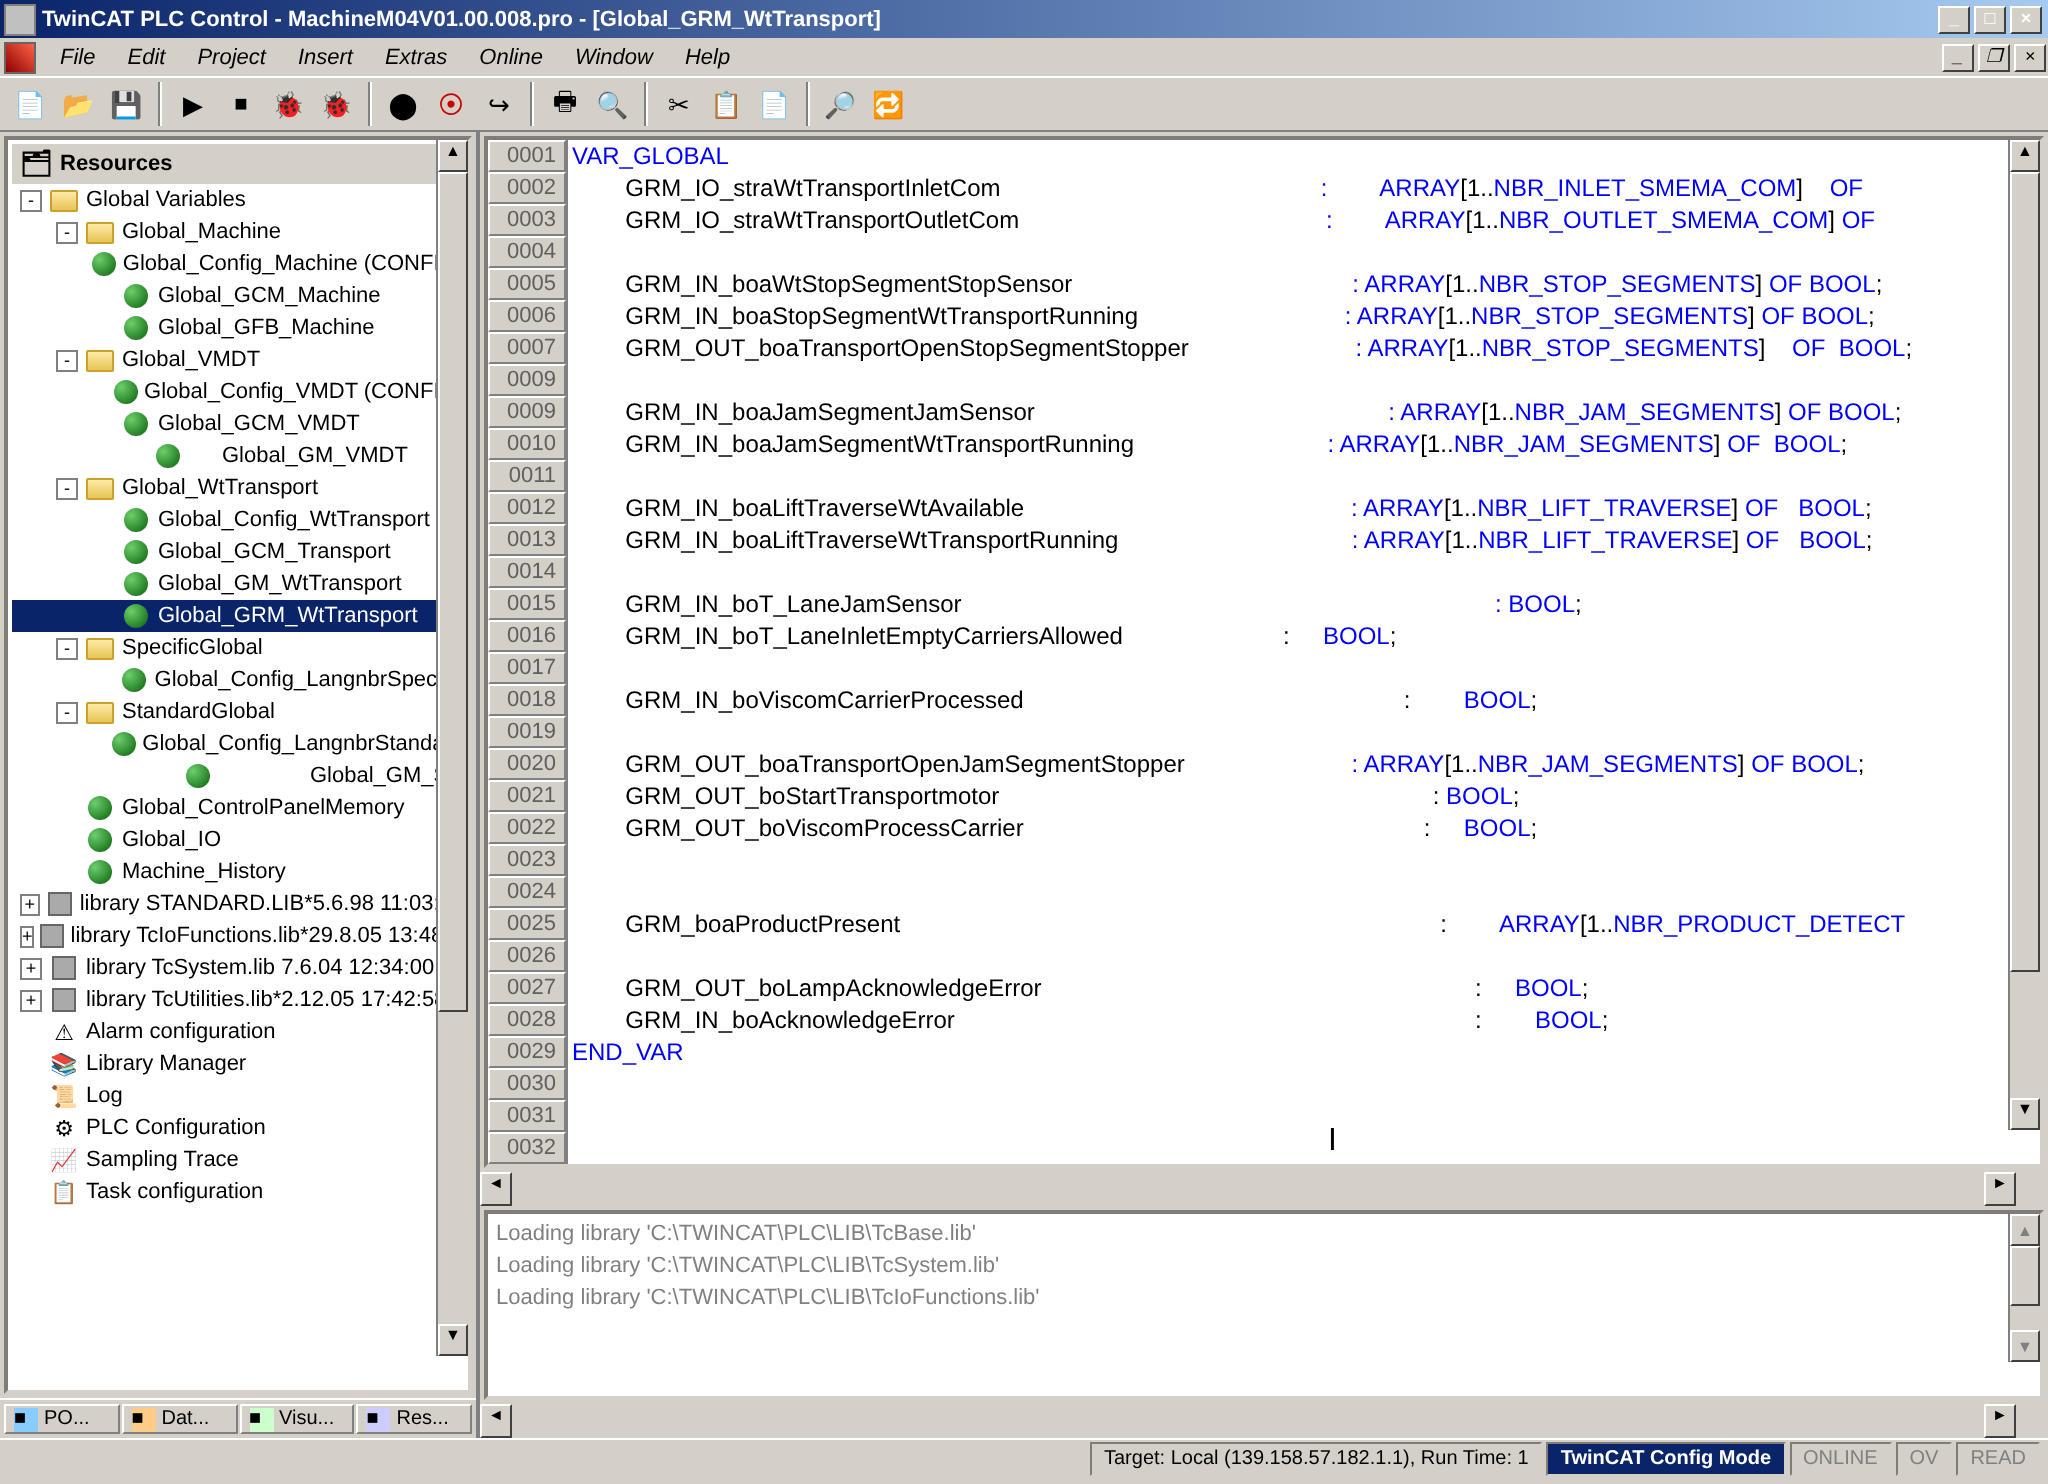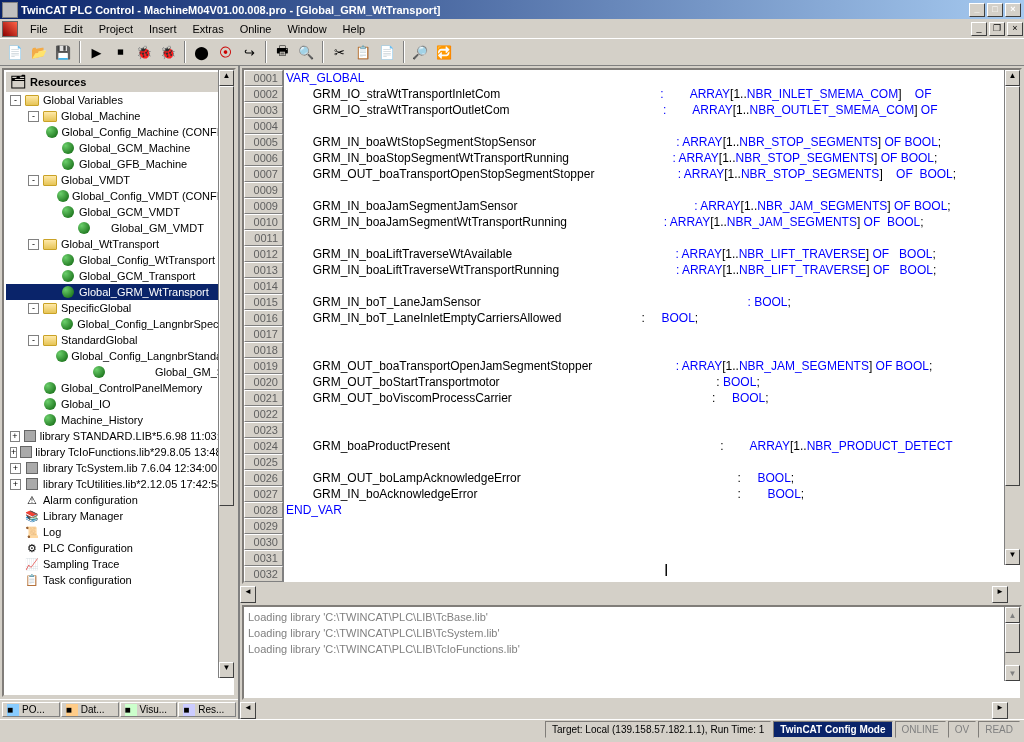--- a/index.html
+++ b/index.html
@@ -4,21 +4,21 @@
 <style>
 * { box-sizing: border-box; margin: 0; padding: 0; }
 body { font-family: Tahoma, Arial, sans-serif; font-size: 11px; background: #d4d0c8; width: 1024px; height: 742px; overflow: hidden; }
 
 .titlebar { background: linear-gradient(to right, #0a246a, #a6caf0); height: 19px; display: flex; align-items: center; color: white; font-weight: bold; padding: 0 2px; }
 .titlebar .icon { width: 16px; height: 16px; margin-right: 3px; background: #c0c0c0; border: 1px solid #808080; }
 .titlebar .title { flex: 1; }
 .titlebar .btns, .mdibar .btns { display: flex; gap: 2px; margin-right: 1px; }
 .winbtn { width: 16px; height: 14px; background: #d4d0c8; border: 1px solid; border-color: #fff #404040 #404040 #fff; font-size: 9px; text-align: center; line-height: 11px; cursor: pointer; font-family: Arial; }
 
-.menubar { background: #d4d0c8; height: 19px; display: flex; align-items: center; padding-left: 2px; }
+.menubar { background: #d4d0c8; height: 19px; display: flex; align-items: center; padding-left: 2px; font-style: italic; }
 .menubar .micon { width: 16px; height: 16px; margin-right: 4px; background: linear-gradient(45deg,#8b0000,#ff6347); border: 1px solid #666; }
 .menubar .mitem { padding: 2px 8px; cursor: pointer; }
 .mdibar { flex: 1; display: flex; justify-content: flex-end; }
 
 .toolbar { background: #d4d0c8; height: 28px; border-top: 1px solid #fff; border-bottom: 1px solid #808080; display: flex; align-items: center; padding: 0 4px; gap: 1px; }
 .tbtn { width: 23px; height: 22px; border: 1px solid #d4d0c8; display: flex; align-items: center; justify-content: center; font-size: 13px; cursor: pointer; }
 .tsep { width: 2px; height: 22px; border-left: 1px solid #808080; border-right: 1px solid #fff; margin: 0 3px; }
 
 .main { display: flex; height: 653px; }
 .leftpanel { width: 240px; background: #d4d0c8; border-right: 2px solid #808080; display: flex; flex-direction: column; position: relative; }
@@ -210,20 +210,27 @@
                 <span class="globe"></span>
               </span>
               <span>Global_Config_WtTransport</span>
             </div>
             <div class="tnode" style="padding-left: 40px;">
               <span class="noexp"></span>
               <span class="ficon">
                 <span class="globe"></span>
               </span>
               <span>Global_GCM_Transport</span>
+            </div>
+            <div class="tnode" style="padding-left: 40px;">
+              <span class="noexp"></span>
+              <span class="ficon">
+                <span class="globe"></span>
+              </span>
+              <span>Global_GM_WtTransport</span>
             </div>
             <div class="tnode sel" style="padding-left: 40px;">
               <span class="noexp"></span>
               <span class="ficon">
                 <span class="globe"></span>
               </span>
               <span>Global_GRM_WtTransport</span>
             </div>
             <div class="tnode" style="padding-left: 22px;">
               <span class="expander">-</span>
@@ -415,20 +422,21 @@
           <div class="cline"></div>
           <div class="cline"><span class="nm">        GRM_IN_boaJamSegmentJamSensor</span><span>                                                     </span><span class="kw">: ARRAY</span><span class="nm">[1..</span><span class="kw">NBR_JAM_SEGMENTS</span><span class="nm">] </span><span class="kw">OF BOOL</span><span class="nm">;</span></div>
           <div class="cline"><span class="nm">        GRM_IN_boaJamSegmentWtTransportRunning</span><span>                             </span><span class="kw">: ARRAY</span><span class="nm">[1..</span><span class="kw">NBR_JAM_SEGMENTS</span><span class="nm">] </span><span class="kw">OF  BOOL</span><span class="nm">;</span></div>
           <div class="cline"></div>
           <div class="cline"><span class="nm">        GRM_IN_boaLiftTraverseWtAvailable</span><span>                                                 </span><span class="kw">: ARRAY</span><span class="nm">[1..</span><span class="kw">NBR_LIFT_TRAVERSE</span><span class="nm">] </span><span class="kw">OF   BOOL</span><span class="nm">;</span></div>
           <div class="cline"><span class="nm">        GRM_IN_boaLiftTraverseWtTransportRunning</span><span>                                   </span><span class="kw">: ARRAY</span><span class="nm">[1..</span><span class="kw">NBR_LIFT_TRAVERSE</span><span class="nm">] </span><span class="kw">OF   BOOL</span><span class="nm">;</span></div>
           <div class="cline"></div>
           <div class="cline"><span class="nm">        GRM_IN_boT_LaneJamSensor</span><span>                                                                                </span><span class="kw">: BOOL</span><span class="nm">;</span></div>
           <div class="cline"><span class="nm">        GRM_IN_boT_LaneInletEmptyCarriersAllowed</span><span>                        :     </span><span class="kw">BOOL</span><span class="nm">;</span></div>
           <div class="cline"></div>
+          <div class="cline"><span class="nm">        GRM_IN_boViscomCarrierProcessed</span><span>                                                         :        </span><span class="kw">BOOL</span><span class="nm">;</span></div>
           <div class="cline"></div>
           <div class="cline"><span class="nm">        GRM_OUT_boaTransportOpenJamSegmentStopper</span><span>                         </span><span class="kw">: ARRAY</span><span class="nm">[1..</span><span class="kw">NBR_JAM_SEGMENTS</span><span class="nm">] </span><span class="kw">OF BOOL</span><span class="nm">;</span></div>
           <div class="cline"><span class="nm">        GRM_OUT_boStartTransportmotor</span><span>                                                                 : </span><span class="kw">BOOL</span><span class="nm">;</span></div>
           <div class="cline"><span class="nm">        GRM_OUT_boViscomProcessCarrier</span><span>                                                            :     </span><span class="kw">BOOL</span><span class="nm">;</span></div>
           <div class="cline"></div>
           <div class="cline"></div>
           <div class="cline"><span class="nm">        GRM_boaProductPresent</span><span>                                                                                 :        </span><span class="kw">ARRAY</span><span class="nm">[1..</span><span class="kw">NBR_PRODUCT_DETECT</span></div>
           <div class="cline"></div>
           <div class="cline"><span class="nm">        GRM_OUT_boLampAcknowledgeError</span><span>                                                                 :     </span><span class="kw">BOOL</span><span class="nm">;</span></div>
           <div class="cline"><span class="nm">        GRM_IN_boAcknowledgeError</span><span>                                                                              :        </span><span class="kw">BOOL</span><span class="nm">;</span></div>

